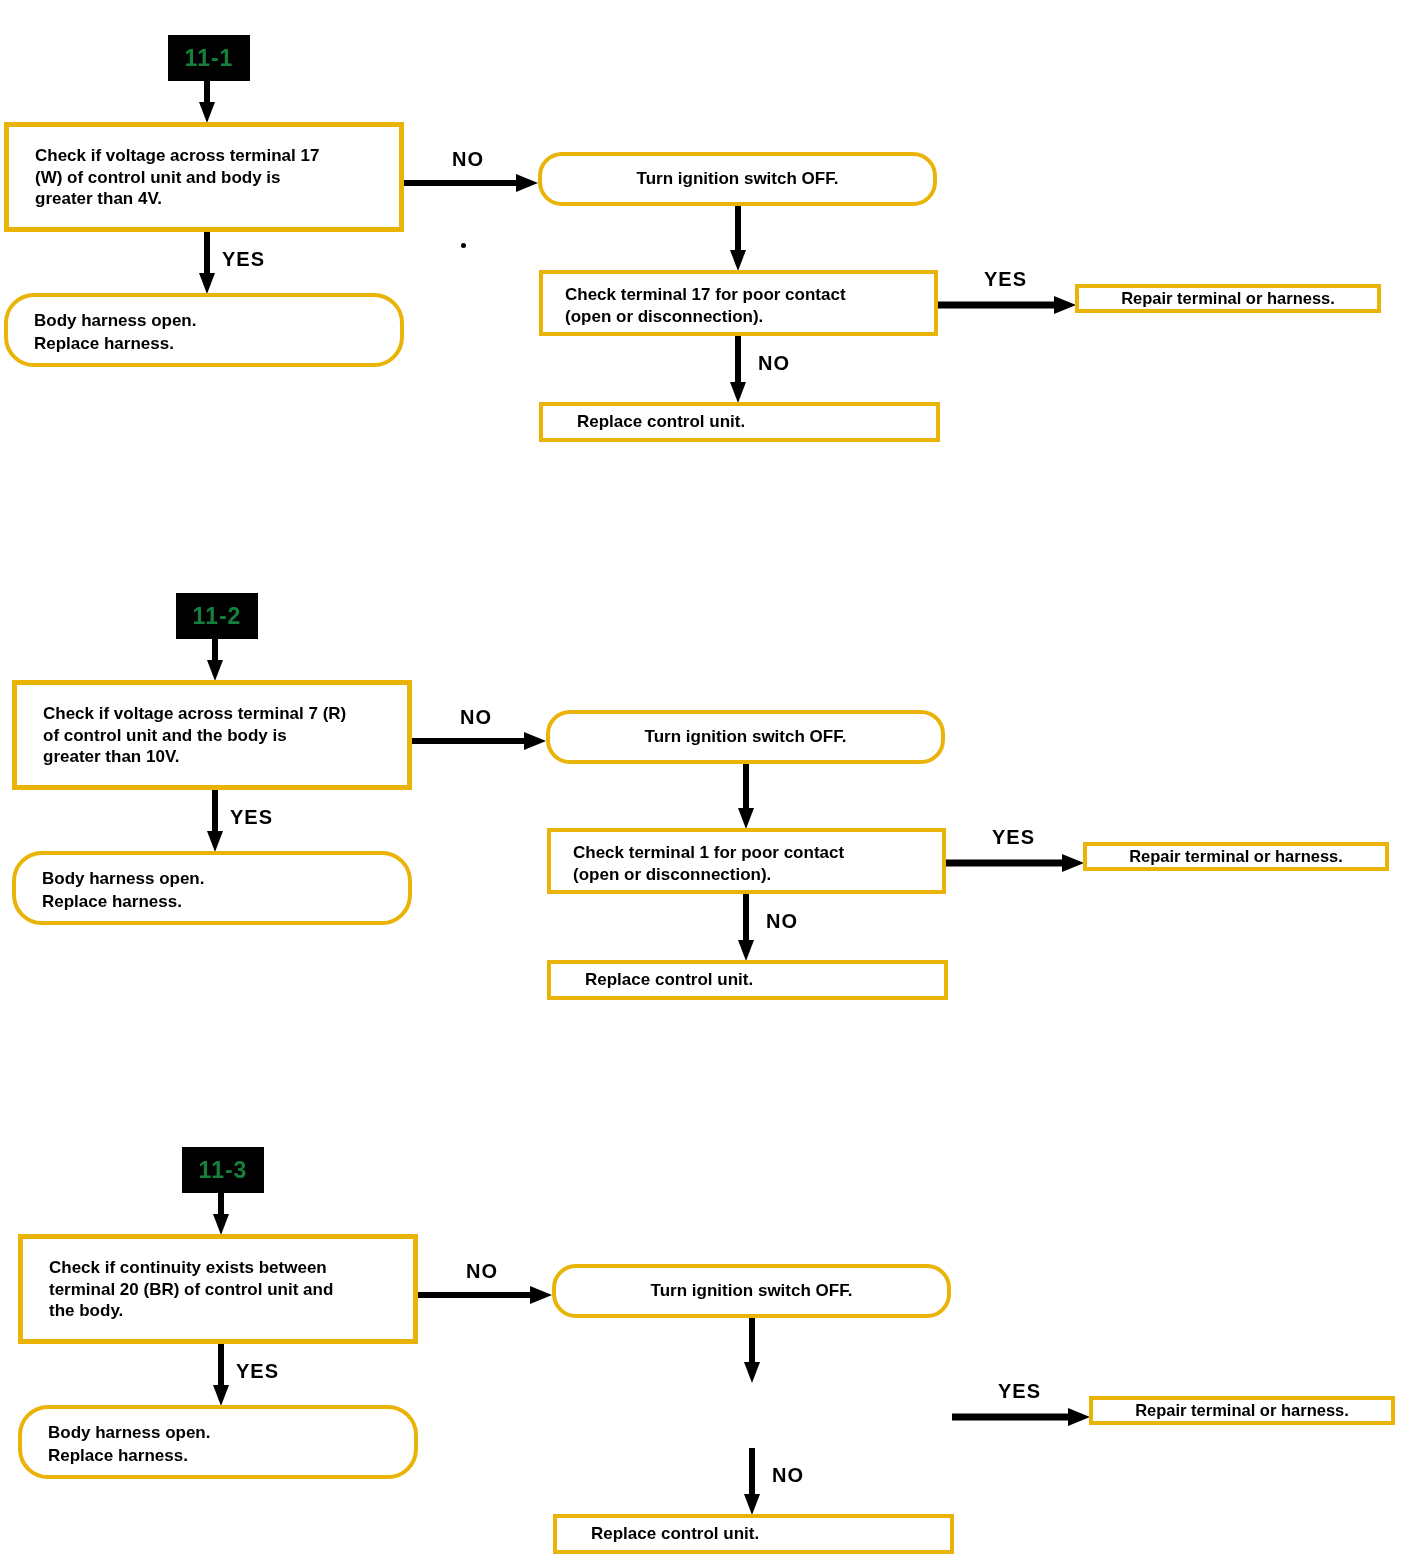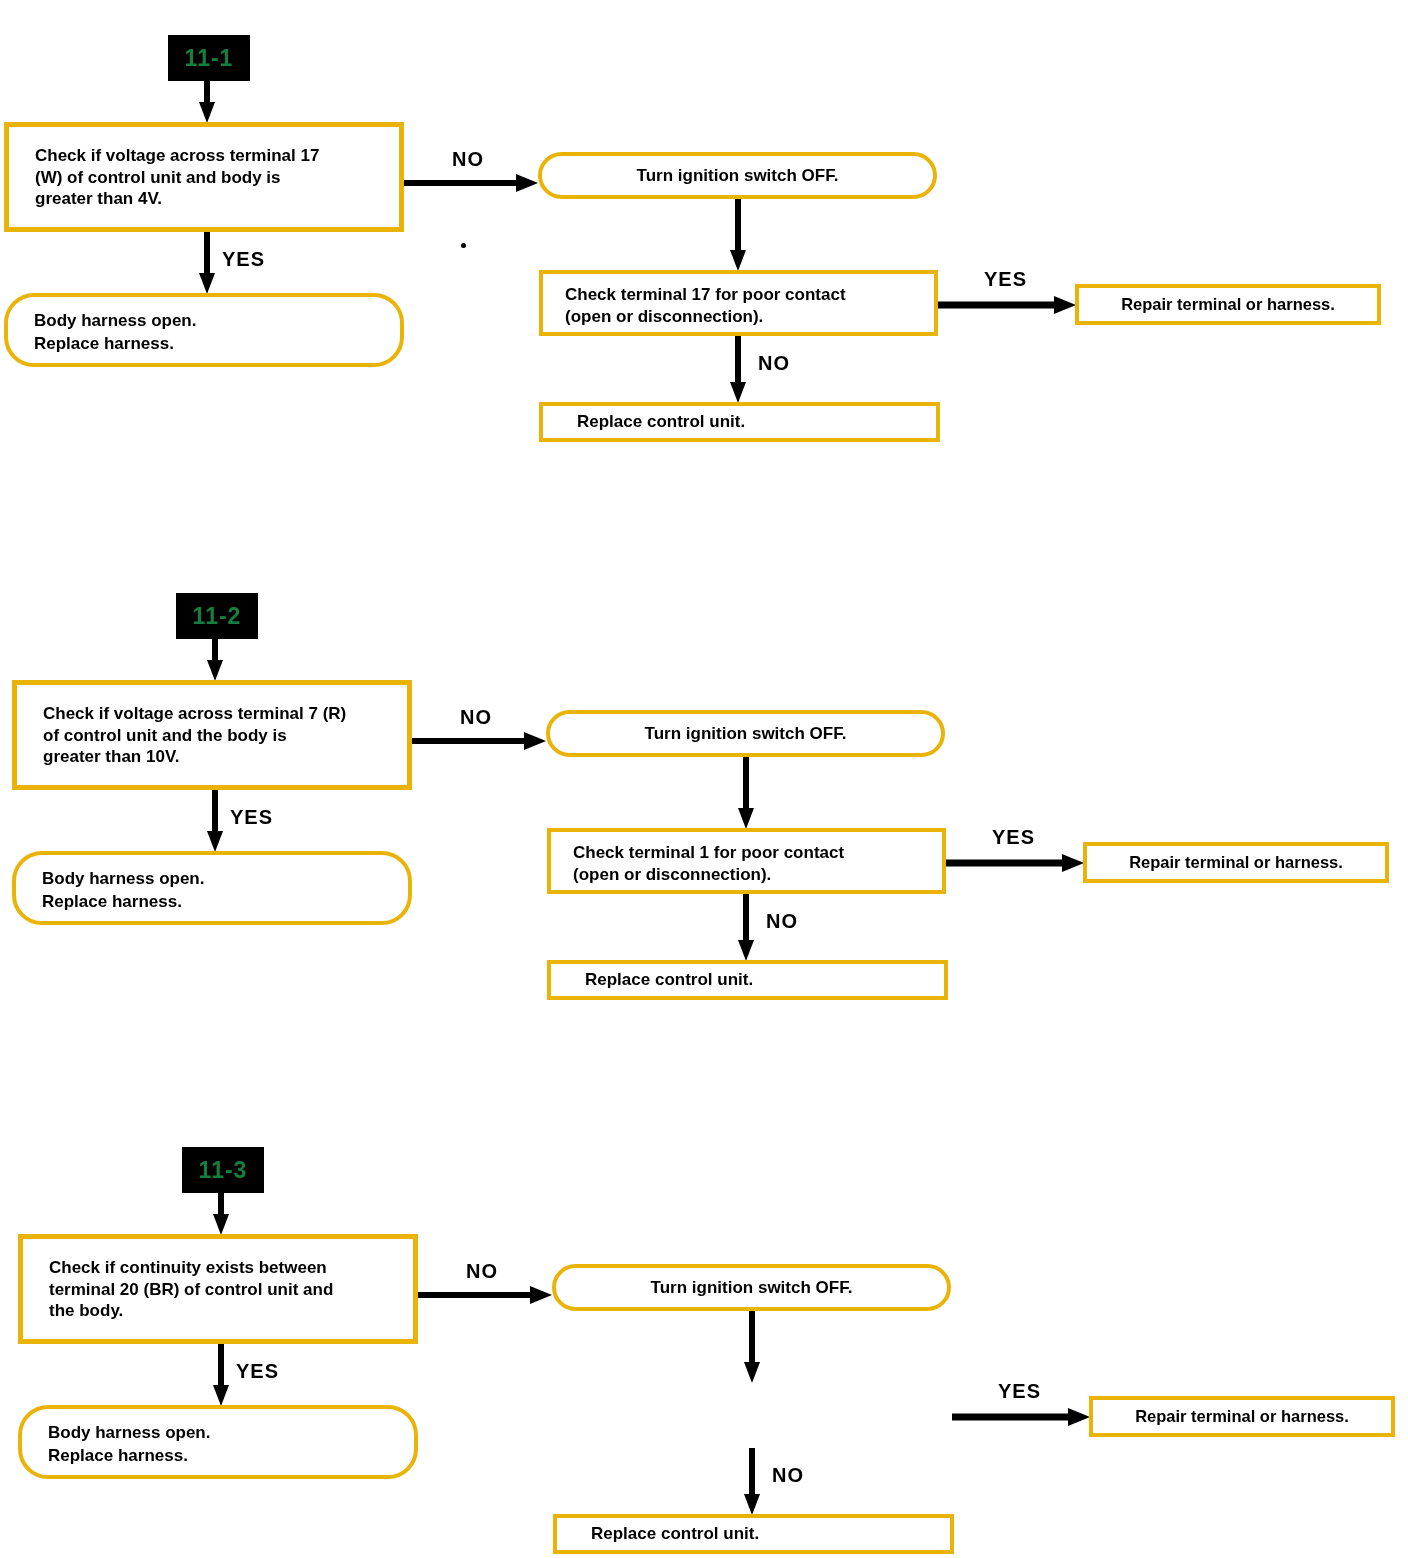--- a/index.html
+++ b/index.html
@@ -36,31 +36,31 @@
   }
   .check-box {
     left: 4px; top: 112px; width: 400px; height: 110px;
     padding: 18px 10px 0 26px;
   }
   .result-box {
     left: 4px; top: 283px; width: 400px; height: 74px;
     padding: 12px 10px 0 26px; border-width: 4px; line-height: 23px; border-radius: 30px;
   }
   .pill {
-    left: 538px; top: 142px; width: 399px; height: 47px;
+    left: 538px; top: 142px; width: 399px; height: 54px;
     border-width: 4px; border-radius: 24px;
     display: flex; align-items: center; justify-content: center;
     padding: 0; white-space: normal;
   }
   .terminal-box {
     left: 539px; top: 260px; width: 399px; height: 66px;
     padding: 10px 10px 0 22px; border-width: 4px;
   }
   .repair-box {
-    left: 1075px; top: 274px; width: 306px; height: 41px;
+    left: 1075px; top: 274px; width: 306px; height: 29px;
     border-width: 4px; display: flex; align-items: center; justify-content: center;
     font-size: 16.5px; white-space: normal;
   }
   .replace-box {
     left: 539px; top: 392px; width: 401px; height: 40px;
     border-width: 4px; display: flex; align-items: center;
     padding-left: 34px; white-space: normal;
   }
   .lbl {
     position: absolute; font-size: 20px; letter-spacing: 1px;

